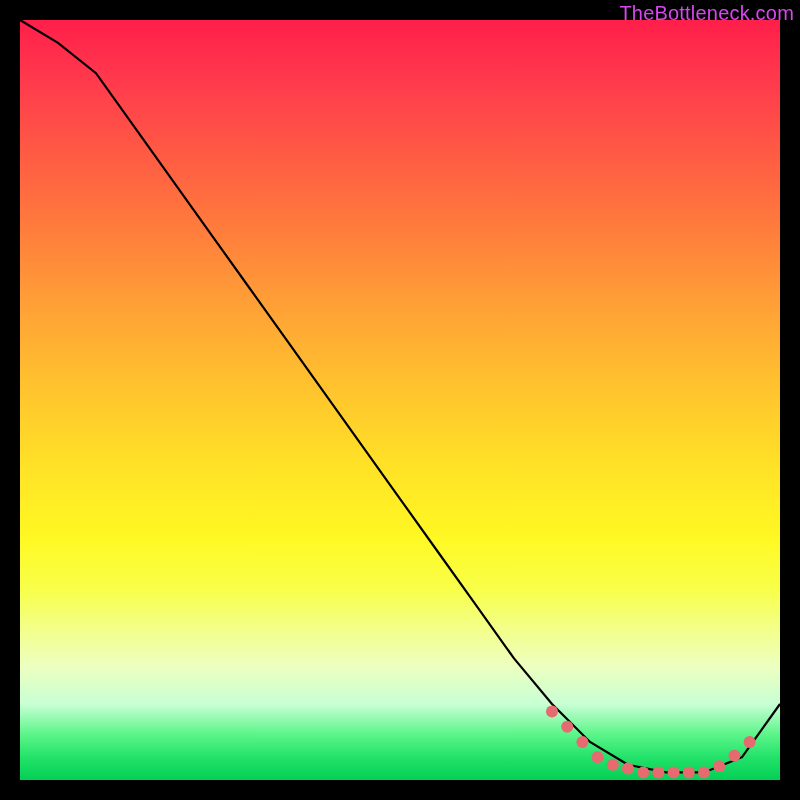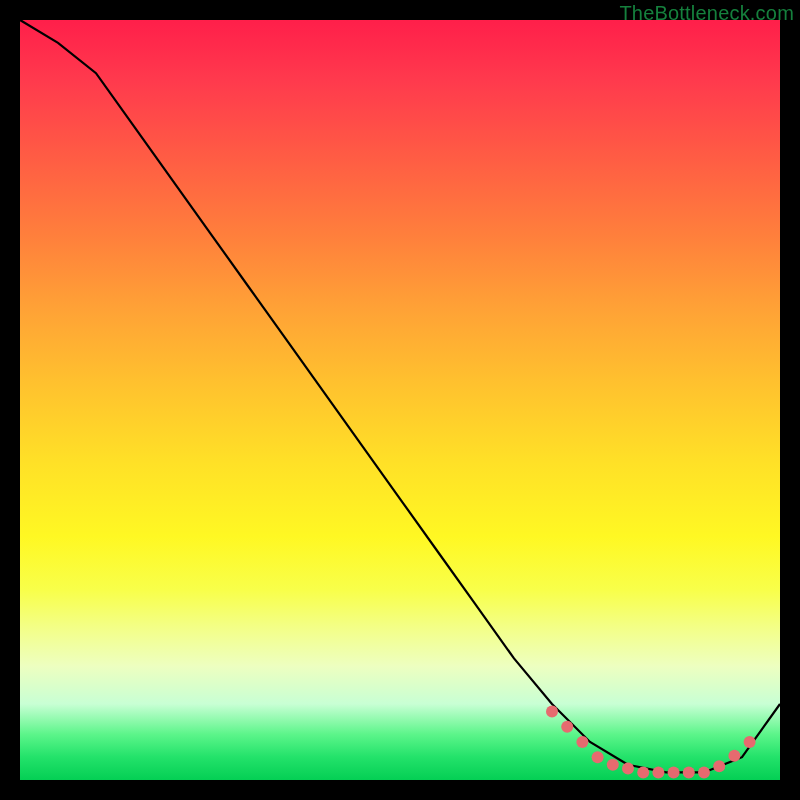--- a/index.html
+++ b/index.html
@@ -25,21 +25,21 @@
       #edffc0 85%,
       #c8ffd4 90%,
       #5cf58a 94%,
       #23e26a 97%,
       #04cf54 100%);
   }
   .brand {
     position: absolute;
     top: 2px;
     right: 6px;
-    color: #15803d;
+    color: #d946ef;
     font-size: 20px;
     font-weight: 500;
     letter-spacing: 0.2px;
   }
   svg.curve {
     position: absolute;
     left: 0;
     top: 0;
     width: 760px;
     height: 760px;

